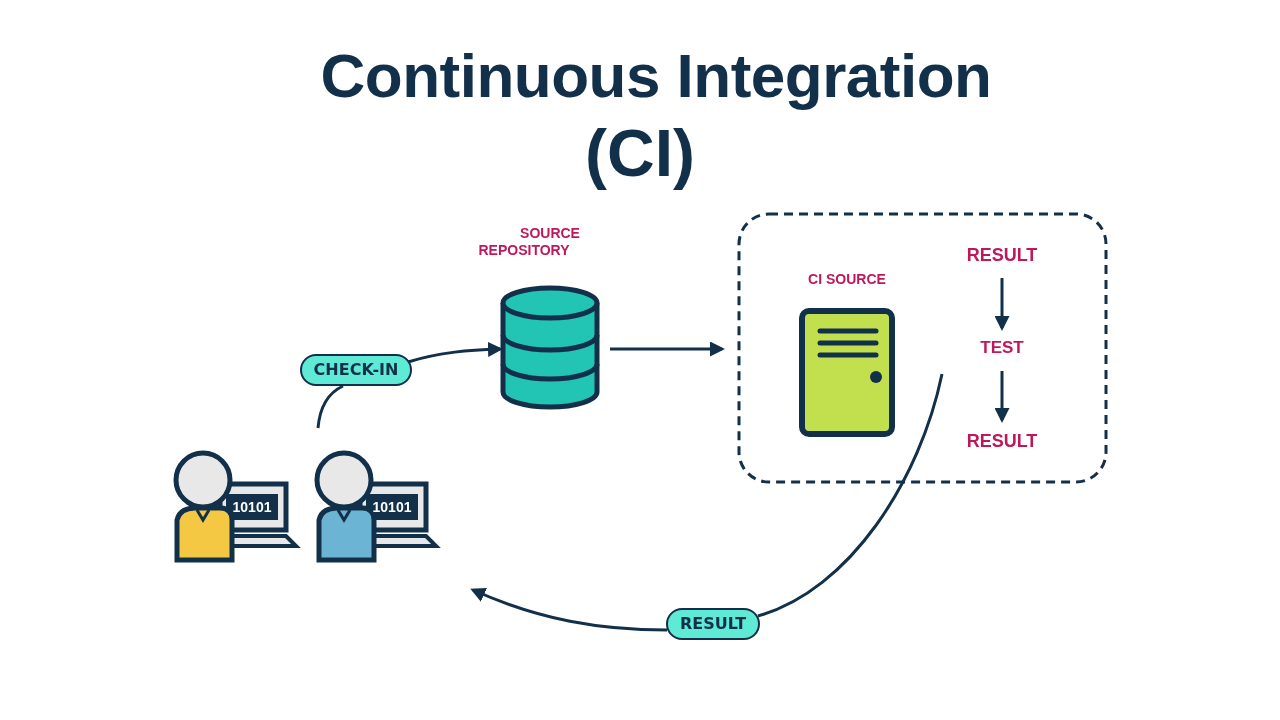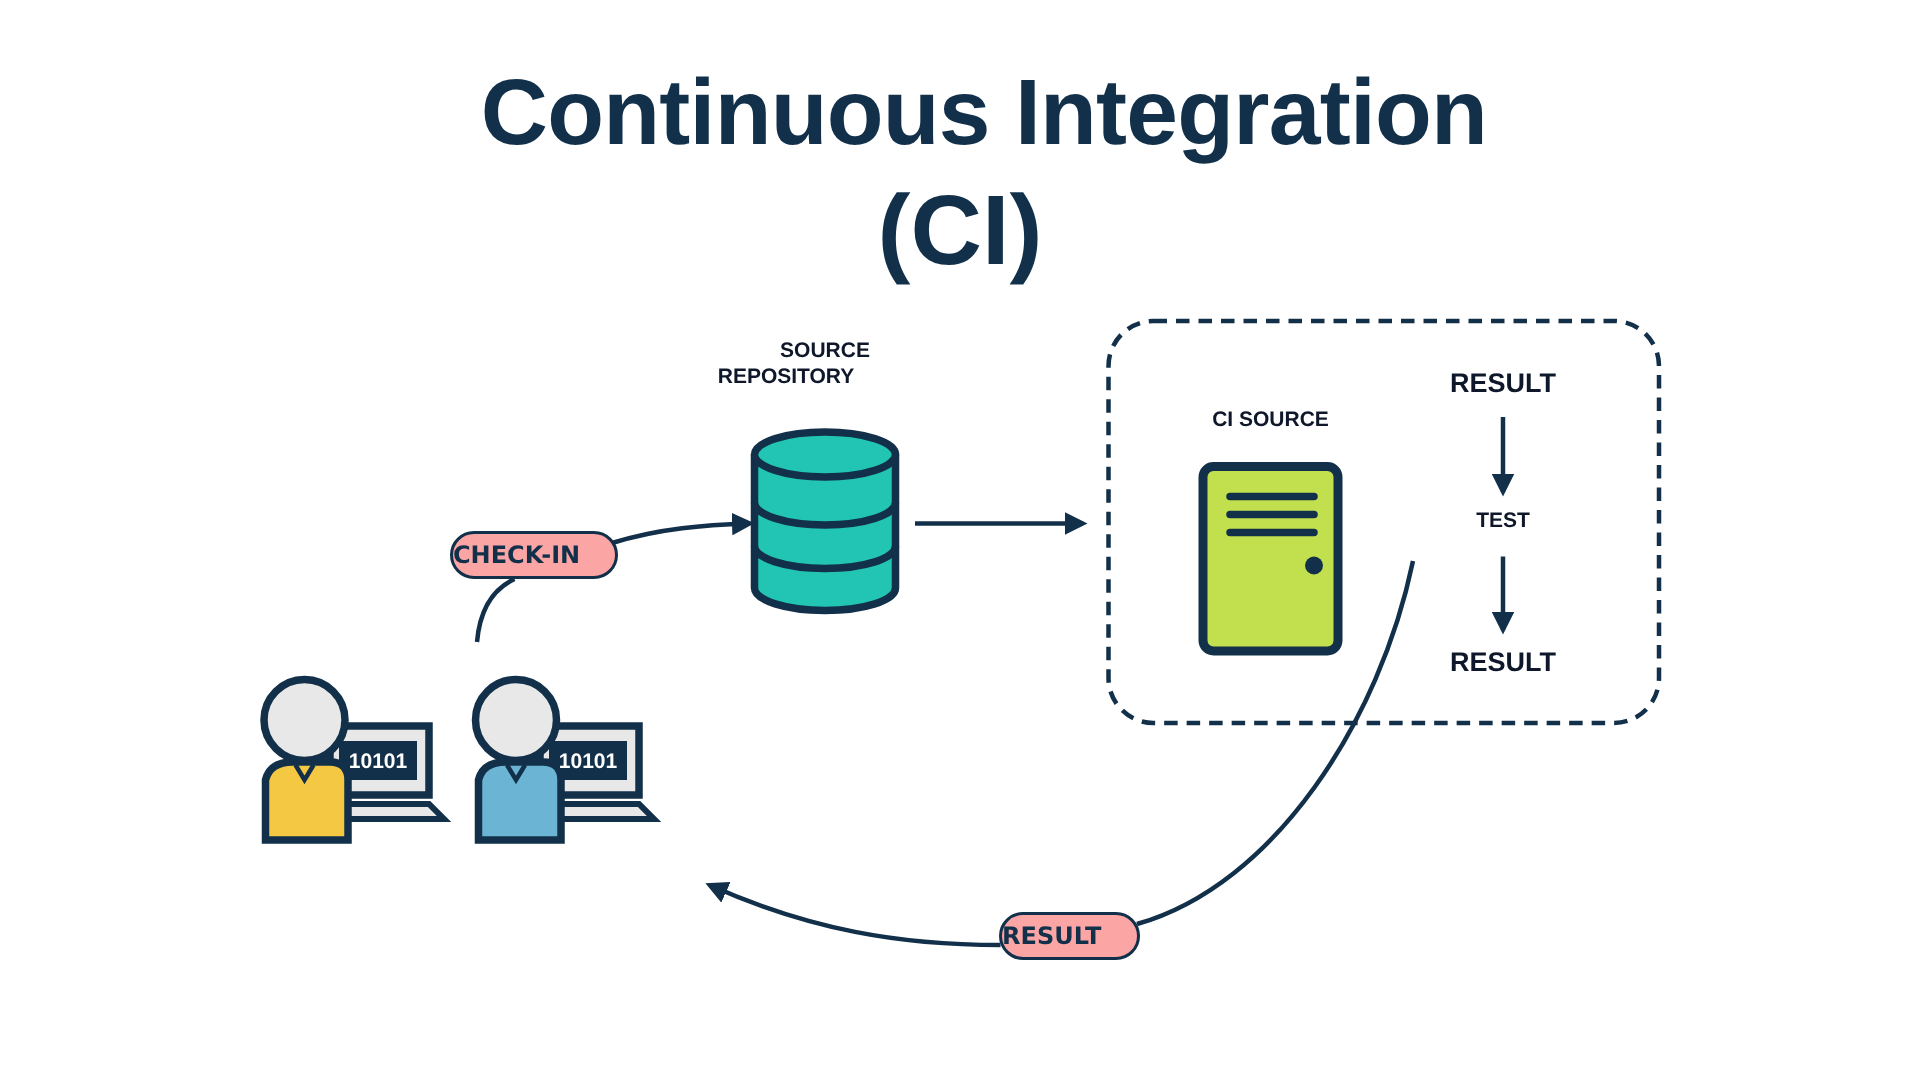--- a/index.html
+++ b/index.html
@@ -1,22 +1,22 @@
 <!DOCTYPE html>
 <html><head>
 <meta charset="utf-8">
 <style>
   html, body { margin:0; padding:0; background:#ffffff; }
   body { width:1280px; height:720px; position:relative; overflow:hidden; font-family:"Liberation Sans", sans-serif; color:#12304a; }
   .title { position:absolute; left:0; width:1280px; text-align:center; font-weight:bold; color:#12304a; font-family:"Liberation Sans", sans-serif; }
   #t1 { top:40px; font-size:62px; letter-spacing:-0.5px;padding-left:16px; }
   #t2 { top:115px; font-size:66px; }
-  .lbl { position:absolute; font-weight:bold; color:#0f172a; text-align:center; font-family:"Liberation Sans", sans-serif; }
+  .lbl { position:absolute; font-weight:bold; color:#be185d; text-align:center; font-family:"Liberation Sans", sans-serif; }
   svg { position:absolute; left:0; top:0; }
-  .pill { position:absolute; border:2.5px solid #12304a; border-radius:18px; background:#fca5a5; font-weight:bold; font-size:16px; line-height:28px; color:#12304a; font-family:"DejaVu Sans", sans-serif; }
+  .pill { position:absolute; border:2.5px solid #12304a; border-radius:18px; background:#5eead4; font-weight:bold; font-size:16px; text-align:center; line-height:28px; color:#12304a; font-family:"DejaVu Sans", sans-serif; }
 </style>
 </head>
 <body>
 
 <div class="title" id="t1">Continuous Integration</div>
 <div class="title" id="t2">(CI)</div>
 
 <svg width="1280" height="720">
   <defs>
     <marker id="ah" viewBox="0 0 10 10" refX="8" refY="5" markerWidth="5" markerHeight="5" orient="auto">
@@ -75,17 +75,17 @@
   </g>
 </svg>
 
 <div class="lbl" style="left:226px; top:499px; width:52px; font-size:14px; color:#fff;">10101</div>
 <div class="lbl" style="left:366px; top:499px; width:52px; font-size:14px; color:#fff;">10101</div>
 
 <div class="lbl" style="left:490px; top:225px; width:120px; font-size:14px;">SOURCE</div>
 <div class="lbl" style="left:464px; top:242px; width:120px; font-size:14px;">REPOSITORY</div>
 <div class="lbl" style="left:787px; top:271px; width:120px; font-size:14px;">CI SOURCE</div>
 <div class="lbl" style="left:952px; top:245px; width:100px; font-size:18px;">RESULT</div>
-<div class="lbl" style="left:952px; top:338px; width:100px; font-size:14px;">TEST</div>
+<div class="lbl" style="left:952px; top:338px; width:100px; font-size:17px;">TEST</div>
 <div class="lbl" style="left:952px; top:431px; width:100px; font-size:18px;">RESULT</div>
 
 <div class="pill" style="left:300px; top:354px; width:108px;">CHECK-IN</div>
 <div class="pill" style="left:666px; top:608px; width:90px;">RESULT</div>
 
 </body></html>

